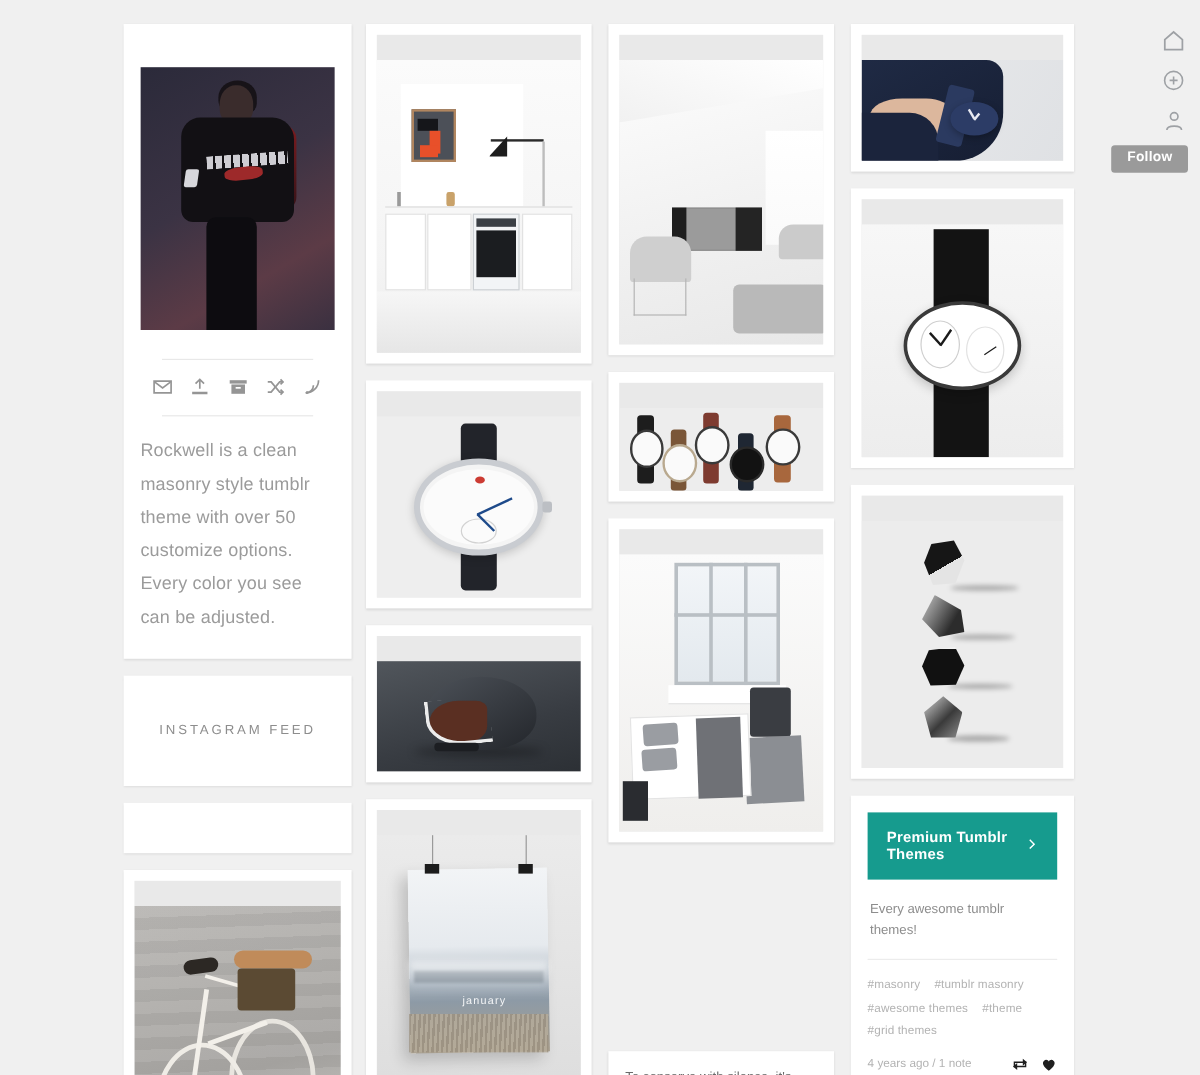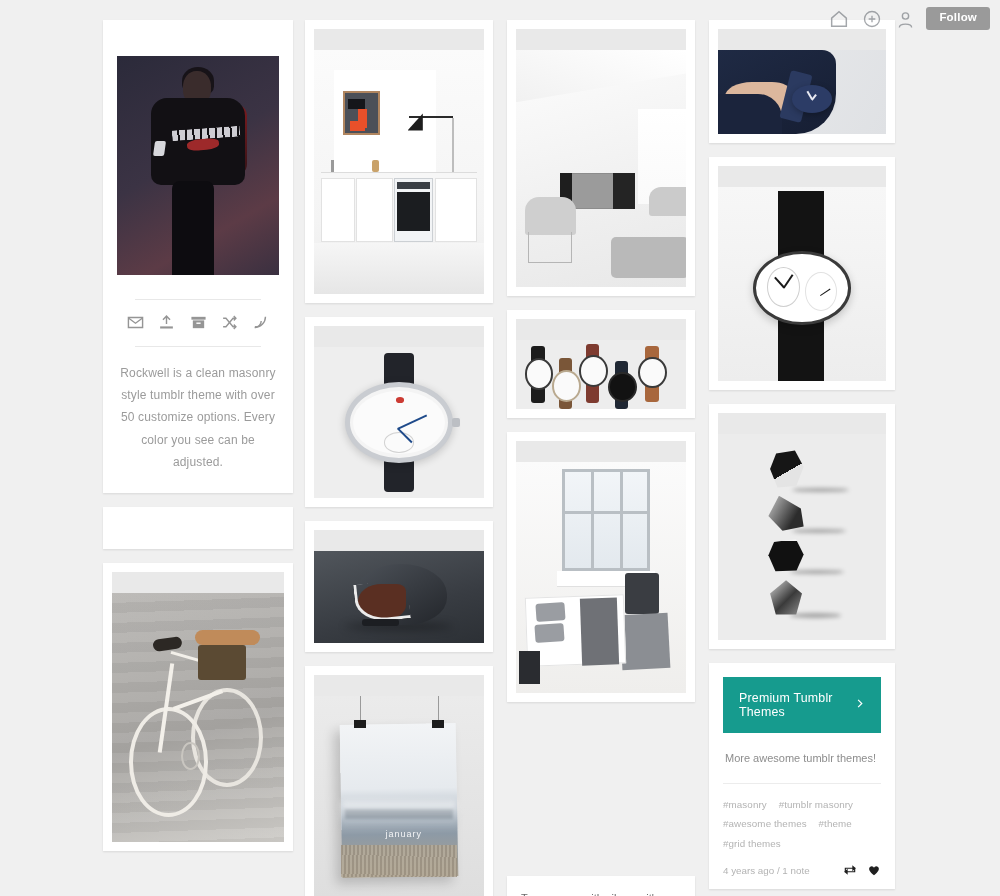--- a/index.html
+++ b/index.html
@@ -6,23 +6,24 @@
   html, body {
     width: 1000px; height: 896px;
     background: #f0f0f0;
     font-family: "Liberation Sans", sans-serif;
     overflow: hidden;
   }
   #page { position: relative; width: 1000px; height: 896px; }
 
   
   .tumblr-controls {
-    position: absolute; top: 7px; right: 10px;
-    display: flex; align-items: flex-start; gap: 9px;
+    position: absolute; top: 22px; right: 10px;
+    display: flex; align-items: flex-end; gap: 9px;
     z-index: 50;
+    flex-direction: column;
   }
   .tctrl-icon {
     width: 24px; height: 24px;
     display: flex; align-items: center; justify-content: center;
     opacity: .62;
   }
   .tctrl-icon svg { display: block; }
   .follow-btn {
     background: #9a9a9a; color: #ffffff;
     font-size: 11.5px; font-weight: bold;
@@ -58,39 +59,39 @@
   }
   .social-row {
     display: flex; justify-content: space-between;
     padding: 14px 10px 0; align-items: center;
   }
   .social-icon { width: 17px; height: 17px; opacity: .72; }
   .social-icon svg { display:block; }
   .social-sep2 { height:1px; background:#e8e8e8; margin: 15px 18px 0; }
   .bio {
     margin-top: 15px;
-    font-size: 12px; line-height: 1.85;
-    color: #9b9b9b; text-align: center;
+    font-size: 15px; line-height: 1.85;
+    color: #9b9b9b; 
     letter-spacing: .15px;
   }
 
   #instagram-card { padding: 40px 10px; text-align: center; }
   .insta-title {
     font-size: 11px; letter-spacing: 2.4px;
     color: #8d8d8d;
   }
   #blank-card { height: 42px; }
 
   
   #premium-card { padding: 14px 14px 10px; }
   .premium-btn {
     display: flex; align-items: center; justify-content: space-between;
     background: #169b8e; color: #ffffff;
     padding: 14px 16px;
-    font-size: 12.4px; font-weight: normal;
+    font-size: 12.4px; font-weight: bold;
     letter-spacing: .2px;
     border: none; width: 100%; cursor: pointer;
     text-align: left;
   }
   .premium-sub {
     font-size: 11px; color: #8d8d8d;
     margin: 17px 2px 0; line-height: 1.5;
   }
   .meta-sep { height: 1px; background: #ececec; margin: 16px 0 11px; }
   .tags {
@@ -412,20 +413,23 @@
             <path d="M4 19 A9 9 0 0 0 13 10"></path>
             <circle cx="5.5" cy="18.5" r="1.6" fill="#6d6d6d" stroke="none"></circle>
           </svg>
         </span>
       </div>
       <div class="social-sep2"></div>
 
       <div class="bio">Rockwell is a clean masonry style tumblr theme with over 50 customize options. Every color you see can be adjusted.</div>
     </div>
 
+    <div class="card" id="instagram-card">
+      <div class="insta-title">INSTAGRAM FEED</div>
+    </div>
 
     <div class="card" id="blank-card"></div>
 
     <div class="card card-photo">
       <div class="photo" style="height:270px">
         <div class="scene ph-bike">
           <div class="wall"></div>
           <div class="wheel-r"></div>
             <div class="wheel-f"></div>
           <div class="frame-a"></div>
@@ -628,21 +632,21 @@
     <div class="card" id="premium-card">
       <button class="premium-btn">
         <span>Premium Tumblr Themes</span>
         <span>
           <svg width="11" height="13" viewBox="0 0 24 24" fill="none" stroke="#ffffff" stroke-width="2.6">
             <path d="M9 4 L17 12 L9 20"></path>
           </svg>
         </span>
       </button>
 
-      <div class="premium-sub">More awesome tumblr themes!</div>
+      <div class="premium-sub">Every awesome tumblr themes!</div>
 
       <div class="meta-sep"></div>
 
       <div class="tags">
         <span class="tag">#masonry</span>
         <span class="tag">#tumblr masonry</span>
         <span class="tag">#awesome themes</span>
         <span class="tag">#theme</span>
         <span class="tag">#grid themes</span>
       </div>

